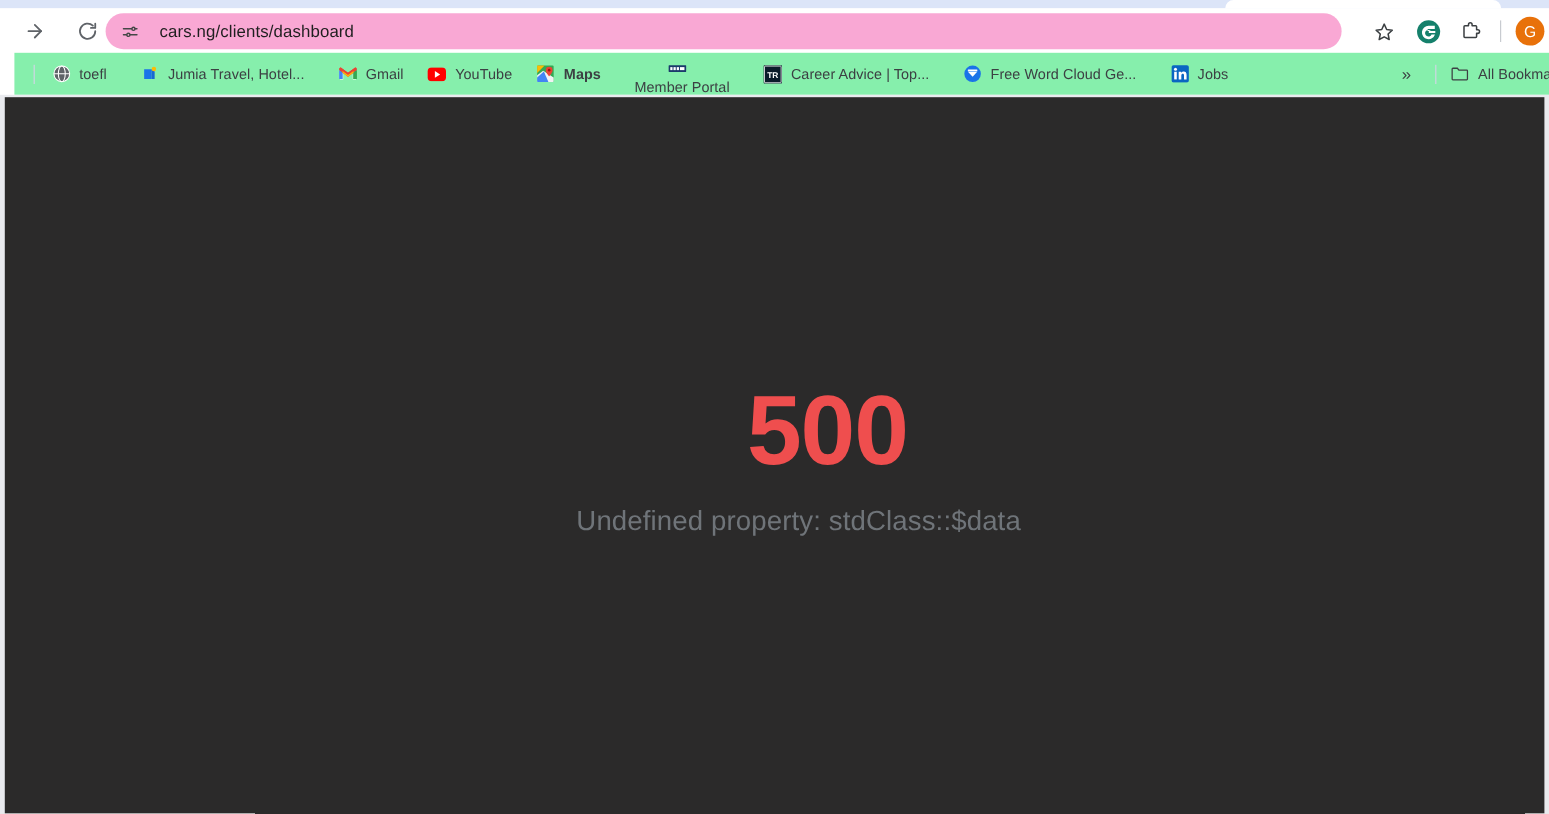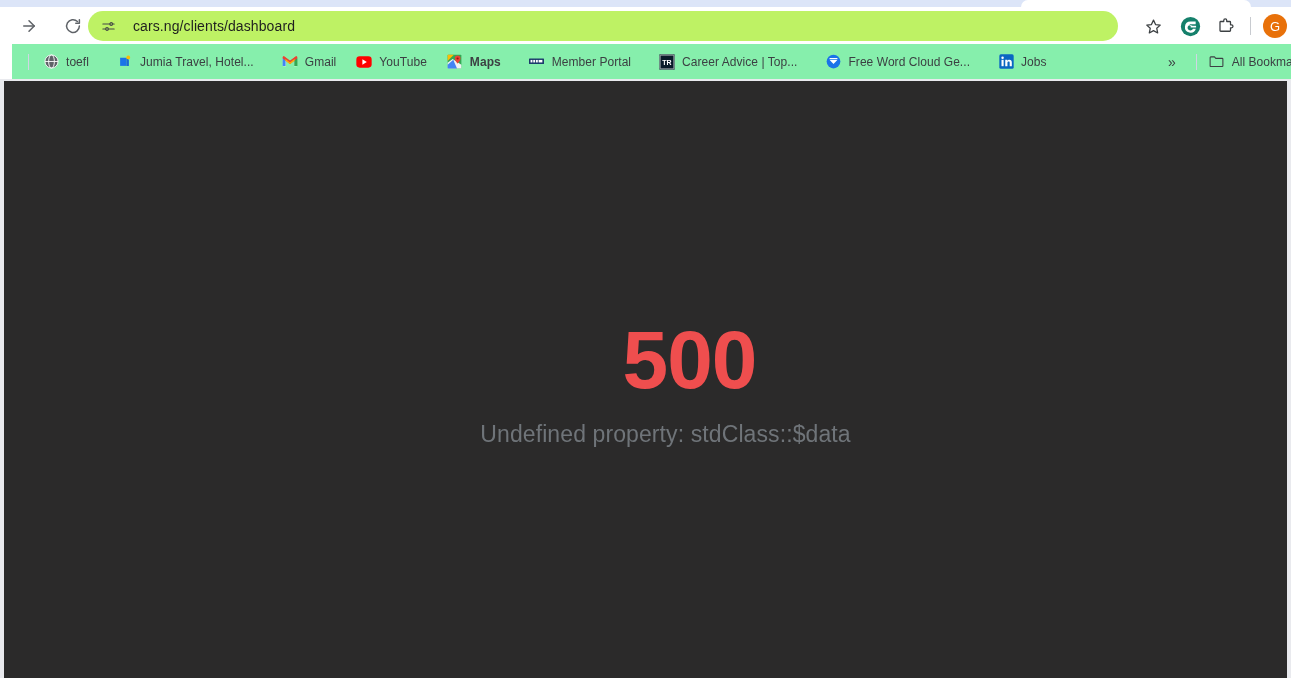--- a/index.html
+++ b/index.html
@@ -55,21 +55,21 @@
     flex: 0 0 auto;
   }
   .tb-btn svg { display: block; }
 
   .omnibox {
     position: absolute;
     left: 88px;
     top: 4px;
     width: 1030px;
     height: 30px;
-    background: #bef264;
+    background: #f9a8d4;
     border-radius: 16px;
     display: flex;
     align-items: center;
     padding-left: 9px;
   }
   .omnibox-icon {
     width: 22px; height: 22px;
     display: flex; align-items: center; justify-content: center;
     border-radius: 50%;
     flex: 0 0 auto;
@@ -381,21 +381,21 @@
             <path d="M1 14l8-6 14 9v5a1 1 0 0 1-1 1H2a1 1 0 0 1-1-1z" fill="#f1f3f4"></path>
             <path d="M1 1h10l-10 10z" fill="#fbbc04"></path>
             <path d="M1 17l9-8 6 14H2a1 1 0 0 1-1-1z" fill="#4285f4"></path>
             <path d="M17 2.5a4.6 4.6 0 0 1 4.6 4.6c0 3.4-4.6 8.2-4.6 8.2s-4.6-4.8-4.6-8.2A4.6 4.6 0 0 1 17 2.5z" fill="#ea4335"></path>
             <circle cx="17" cy="7.1" r="1.7" fill="#a50e0e"></circle>
           </svg>
         </span>
         <span class="bm-label">Maps</span>
       </div>
 
-      <div class="bm-item" style="margin-left:14px;">
+      <div class="bm-item" style="margin-left:14px;flex-direction:column;">
         <span class="bm-ico">
           <svg width="15" height="11" viewBox="0 0 24 16">
             <rect x="0" y="3" width="24" height="9" rx="1" fill="#1b3a6b"></rect>
             <rect x="2.5" y="5.5" width="3" height="4" fill="#ffffff"></rect>
             <rect x="6.8" y="5.5" width="3" height="4" fill="#ffffff"></rect>
             <rect x="11.1" y="5.5" width="3" height="4" fill="#ffffff"></rect>
             <rect x="15.4" y="5.5" width="6" height="4" fill="#ffffff"></rect>
           </svg>
         </span>
         <span class="bm-label">Member Portal</span>

